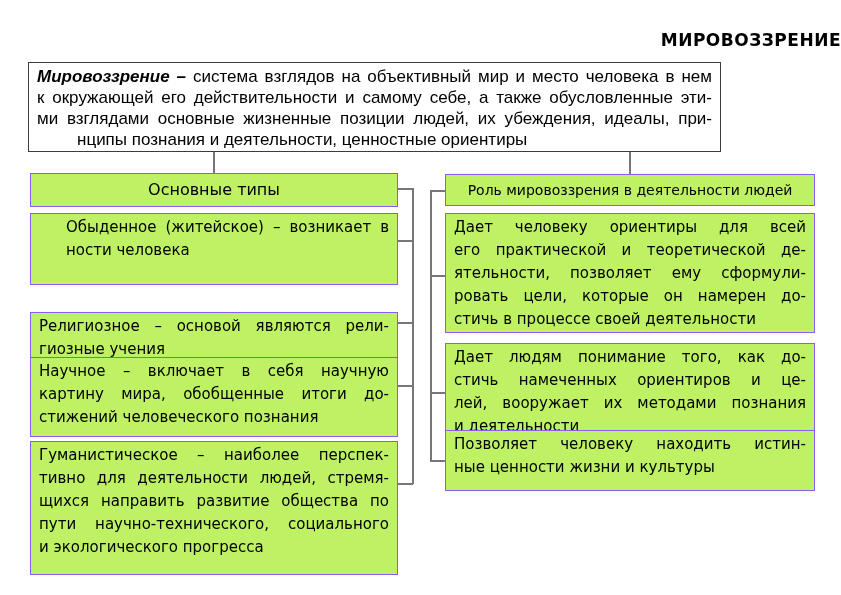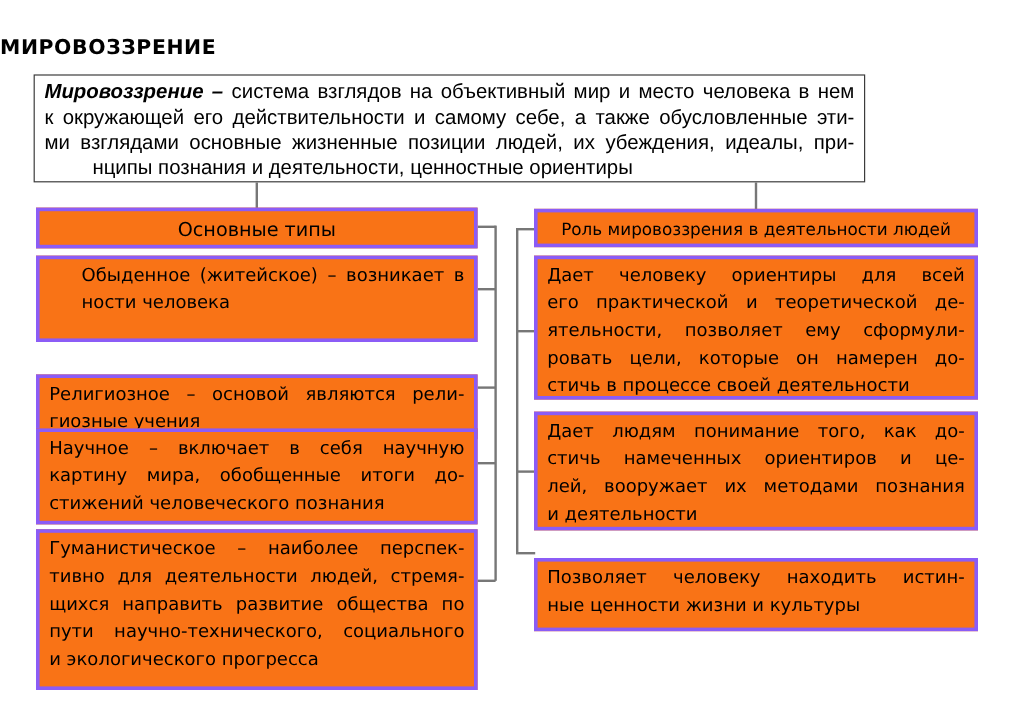--- a/index.html
+++ b/index.html
@@ -10,21 +10,21 @@
     background: #ffffff;
     font-family: "DejaVu Sans", sans-serif;
     color: #000000;
     overflow: hidden;
   }
   
   .title {
     position: absolute;
     left: 0; top: 30px;
     width: 841px;
-    text-align: left;
+    text-align: right;
     font-size: 17px;
     font-weight: bold;
     letter-spacing: 0.5px;
   }
   
   .defbox {
     position: absolute;
     left: 28px; top: 62px;
     width: 693px; height: 90px;
     border: 1px solid #3c3c3c;
@@ -35,23 +35,23 @@
     line-height: 21px;
     overflow: hidden;
   }
   .dline { text-align: justify; text-align-last: justify; white-space: normal; }
   .dline.last { text-align-last: left; margin-left: 40px; }
   .term { font-weight: bold; font-style: italic; }
 
   
   .nbox {
     position: absolute;
-    border: 3px solid #8b5cf6;
+    border: 1px solid #8b5cf6;
     box-sizing: border-box;
-    background: #f97316;
+    background: #bef264;
     overflow: hidden;
   }
   .header-box {
     text-align: center;
     font-size: 16px;
   }
   .content-box {
     padding: 2px 8px 0 8px;
     font-size: 15px;
     line-height: 23px;
@@ -65,21 +65,21 @@
 
   #left-header  { top: 173px; height: 34px; line-height: 32px; }
   #box-everyday    { top: 213px; height: 72px; padding-left: 35px; }
   #box-religious   { top: 296px; height: 54px; margin-top: 16px; }
   #box-scientific  { top: 357px; height: 80px; }
   #box-humanistic  { top: 441px; height: 134px; }
 
   #right-header { top: 174px; height: 32px; line-height: 30px; font-size: 14px; }
   #box-role1 { top: 213px; height: 120px; }
   #box-role2 { top: 343px; height: 99px; }
-  #box-role3 { top: 465px; height: 61px; }
+  #box-role3 { top: 430px; height: 61px; }
 
   
   .conn { position: absolute; background: #777777; }
   .v { width: 1.5px; }
   .h { height: 1.5px; }
   #c-top-left  { left: 213px; top: 152px; height: 22px; }
   #c-top-right { left: 629px; top: 152px; height: 23px; }
   #c-left-vline { left: 412px; top: 188px; height: 296px; }
   #c-left-header { left: 398px; top: 188px; width: 15px; }
   #c-left-b1 { left: 398px; top: 240px; width: 15px; }

